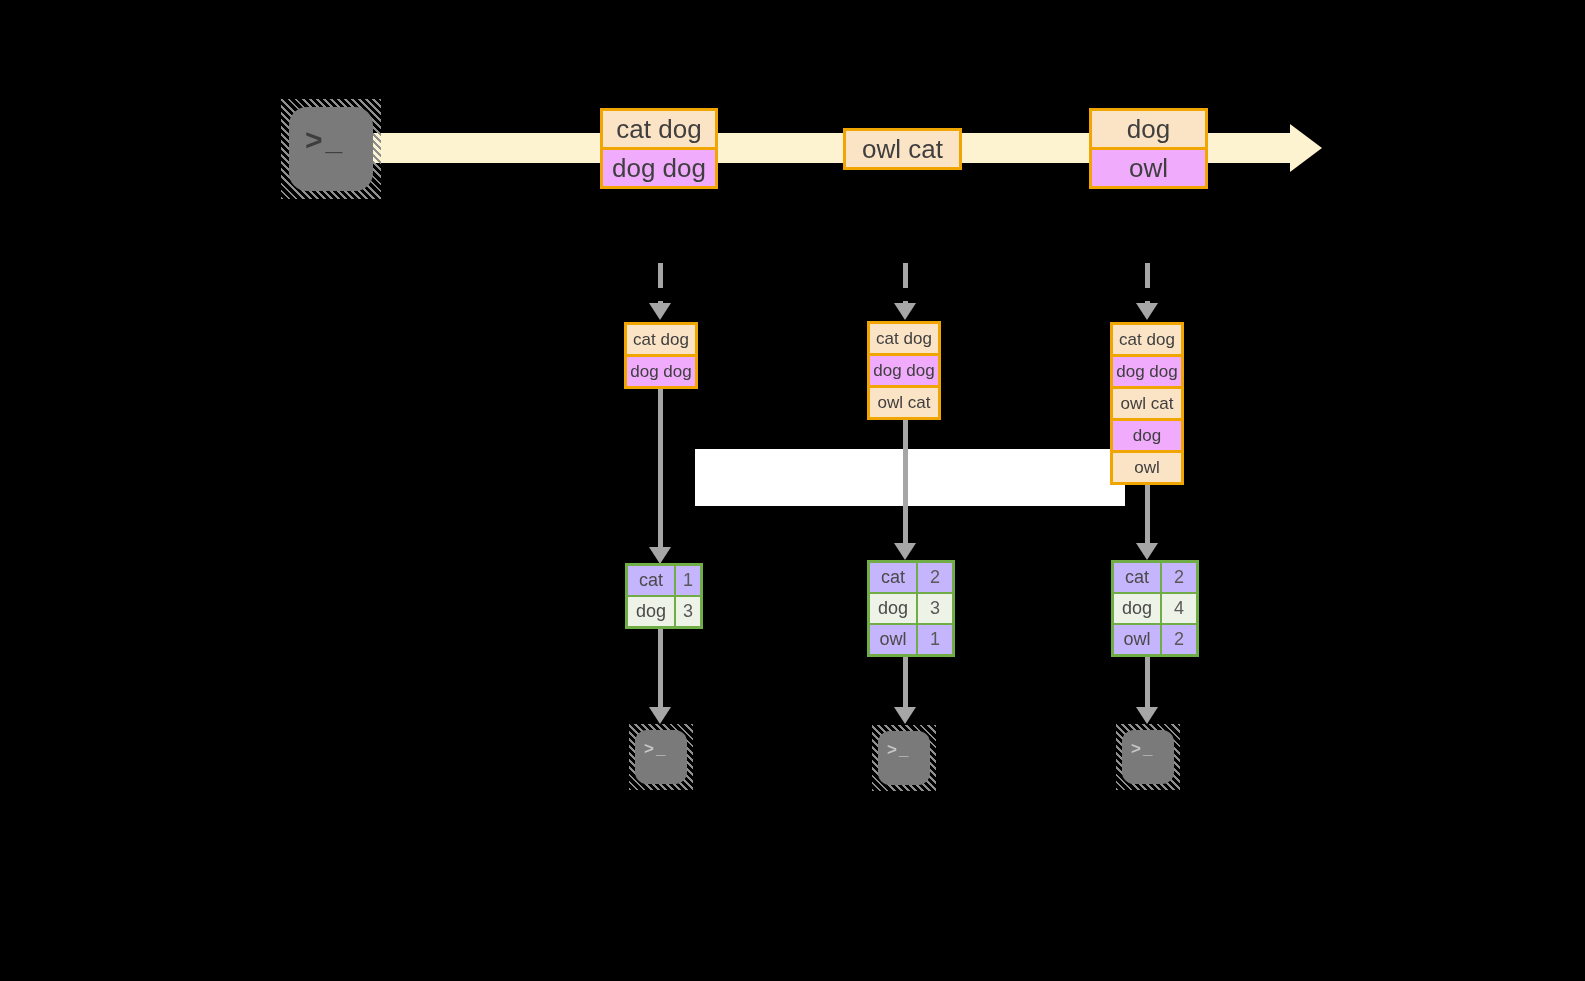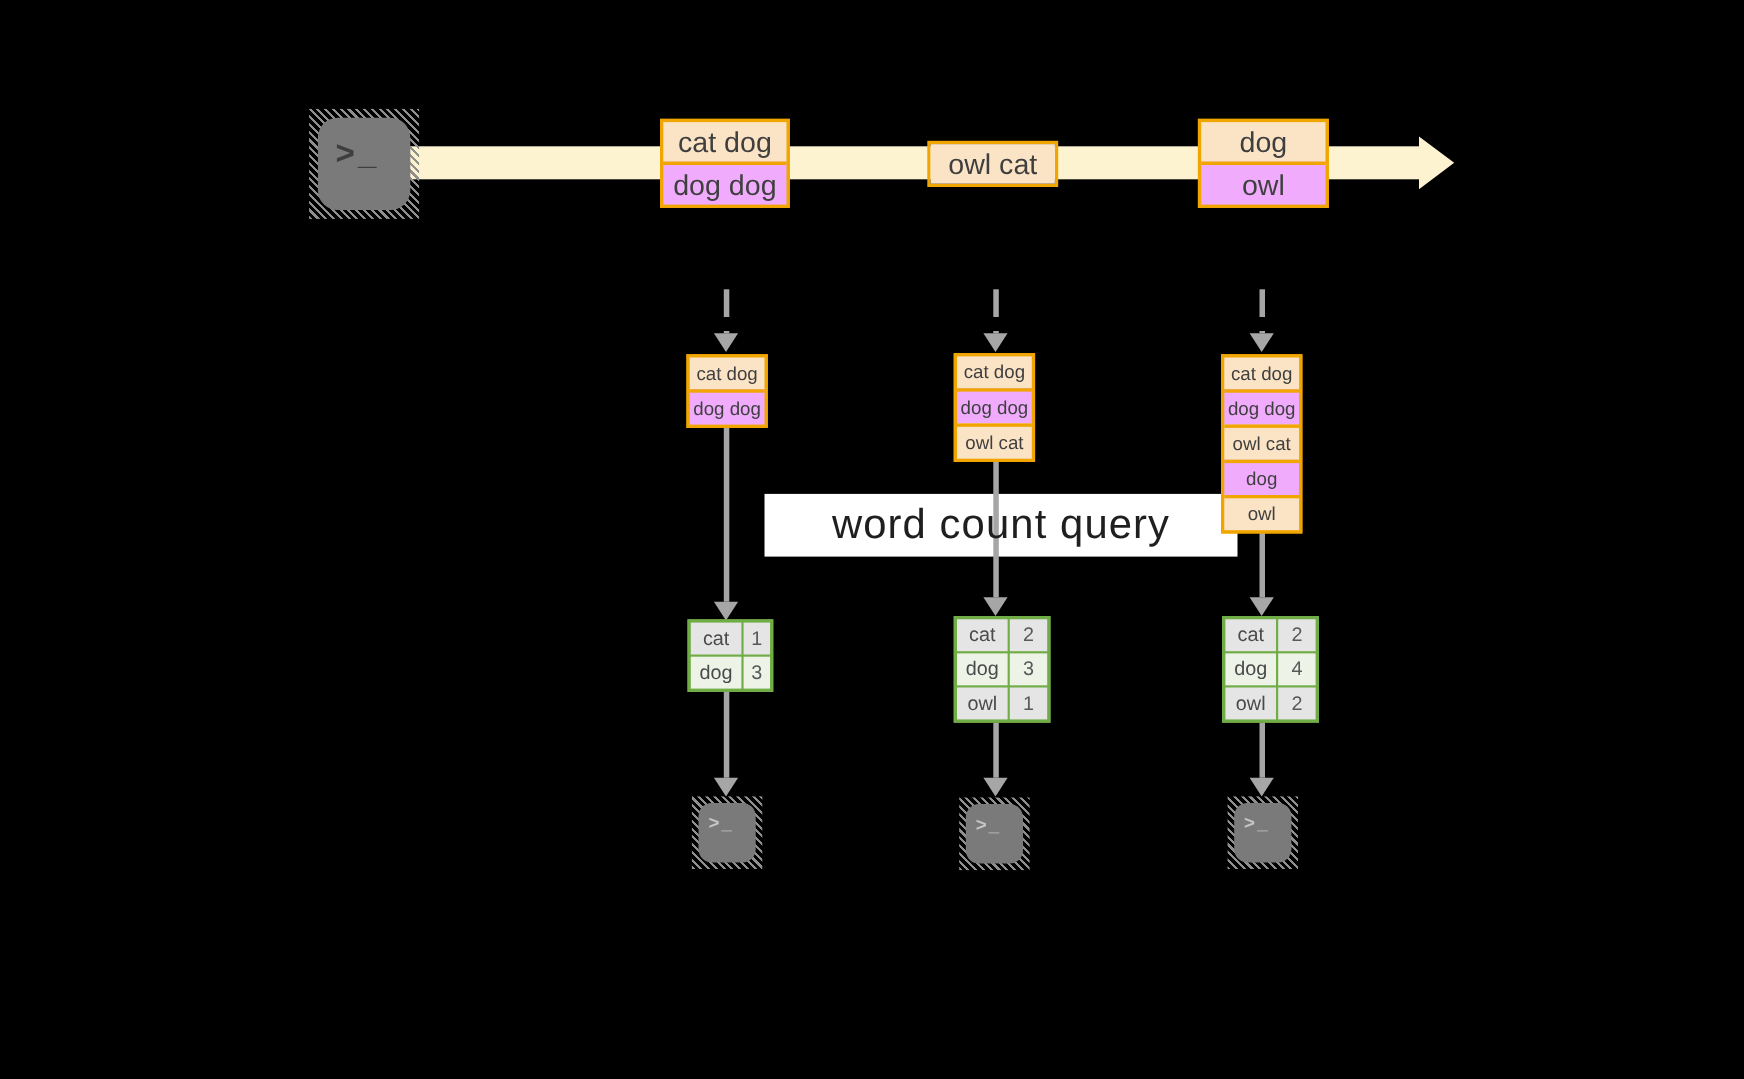--- a/index.html
+++ b/index.html
@@ -29,21 +29,21 @@
          border-top:17px solid #a6a6a6;}
 
   
   .gtable{position:absolute;z-index:3;background:#71ad47;border:3px solid #71ad47;
           display:flex;flex-direction:column;gap:2px;}
   .grow{display:flex;gap:2px;}
   .gcell{display:flex;align-items:center;justify-content:center;height:29px;font-size:18px;color:#4a4a4a;}
   .gword{width:46px;}
   .gnum{width:24px;color:#595959;}
   .gtable.wide .gnum{width:34px;}
-  .grow.alt0 .gcell{background:#e5e5e5;}
+  .grow.alt0 .gcell{background:#c4b5fd;}
   .grow.alt1 .gcell{background:#eef3e8;}
 
   
   .banner-bg{position:absolute;left:695px;top:449px;width:430px;height:57px;background:#ffffff;z-index:1;}
   .banner-text{position:absolute;left:695px;top:449px;width:430px;height:57px;z-index:4;
                display:flex;align-items:center;justify-content:center;
                font-size:38px;font-weight:300;color:#1f1f1f;letter-spacing:1px;}
 
   
   .term{position:absolute;z-index:3;
@@ -107,21 +107,20 @@
   </div>
   <div class="obox buffer" style="left:1110px;top:322px;width:74px;">
     <div class="orow alt0">cat dog</div>
     <div class="orow alt1">dog dog</div>
     <div class="orow alt0">owl cat</div>
     <div class="orow alt1">dog</div>
     <div class="orow alt0">owl</div>
   </div>
 
   <div class="banner-bg"></div>
-  <div class="banner-text">word count query</div>
 
   <div class="varrow" style="left:649px;top:389px;">
     <div class="shaft" style="height:158px;"></div>
     <div class="ahead"></div>
   </div>
   <div class="varrow" style="left:894px;top:419px;">
     <div class="shaft" style="height:124px;"></div>
     <div class="ahead"></div>
   </div>
   <div class="varrow" style="left:1136px;top:484px;">

